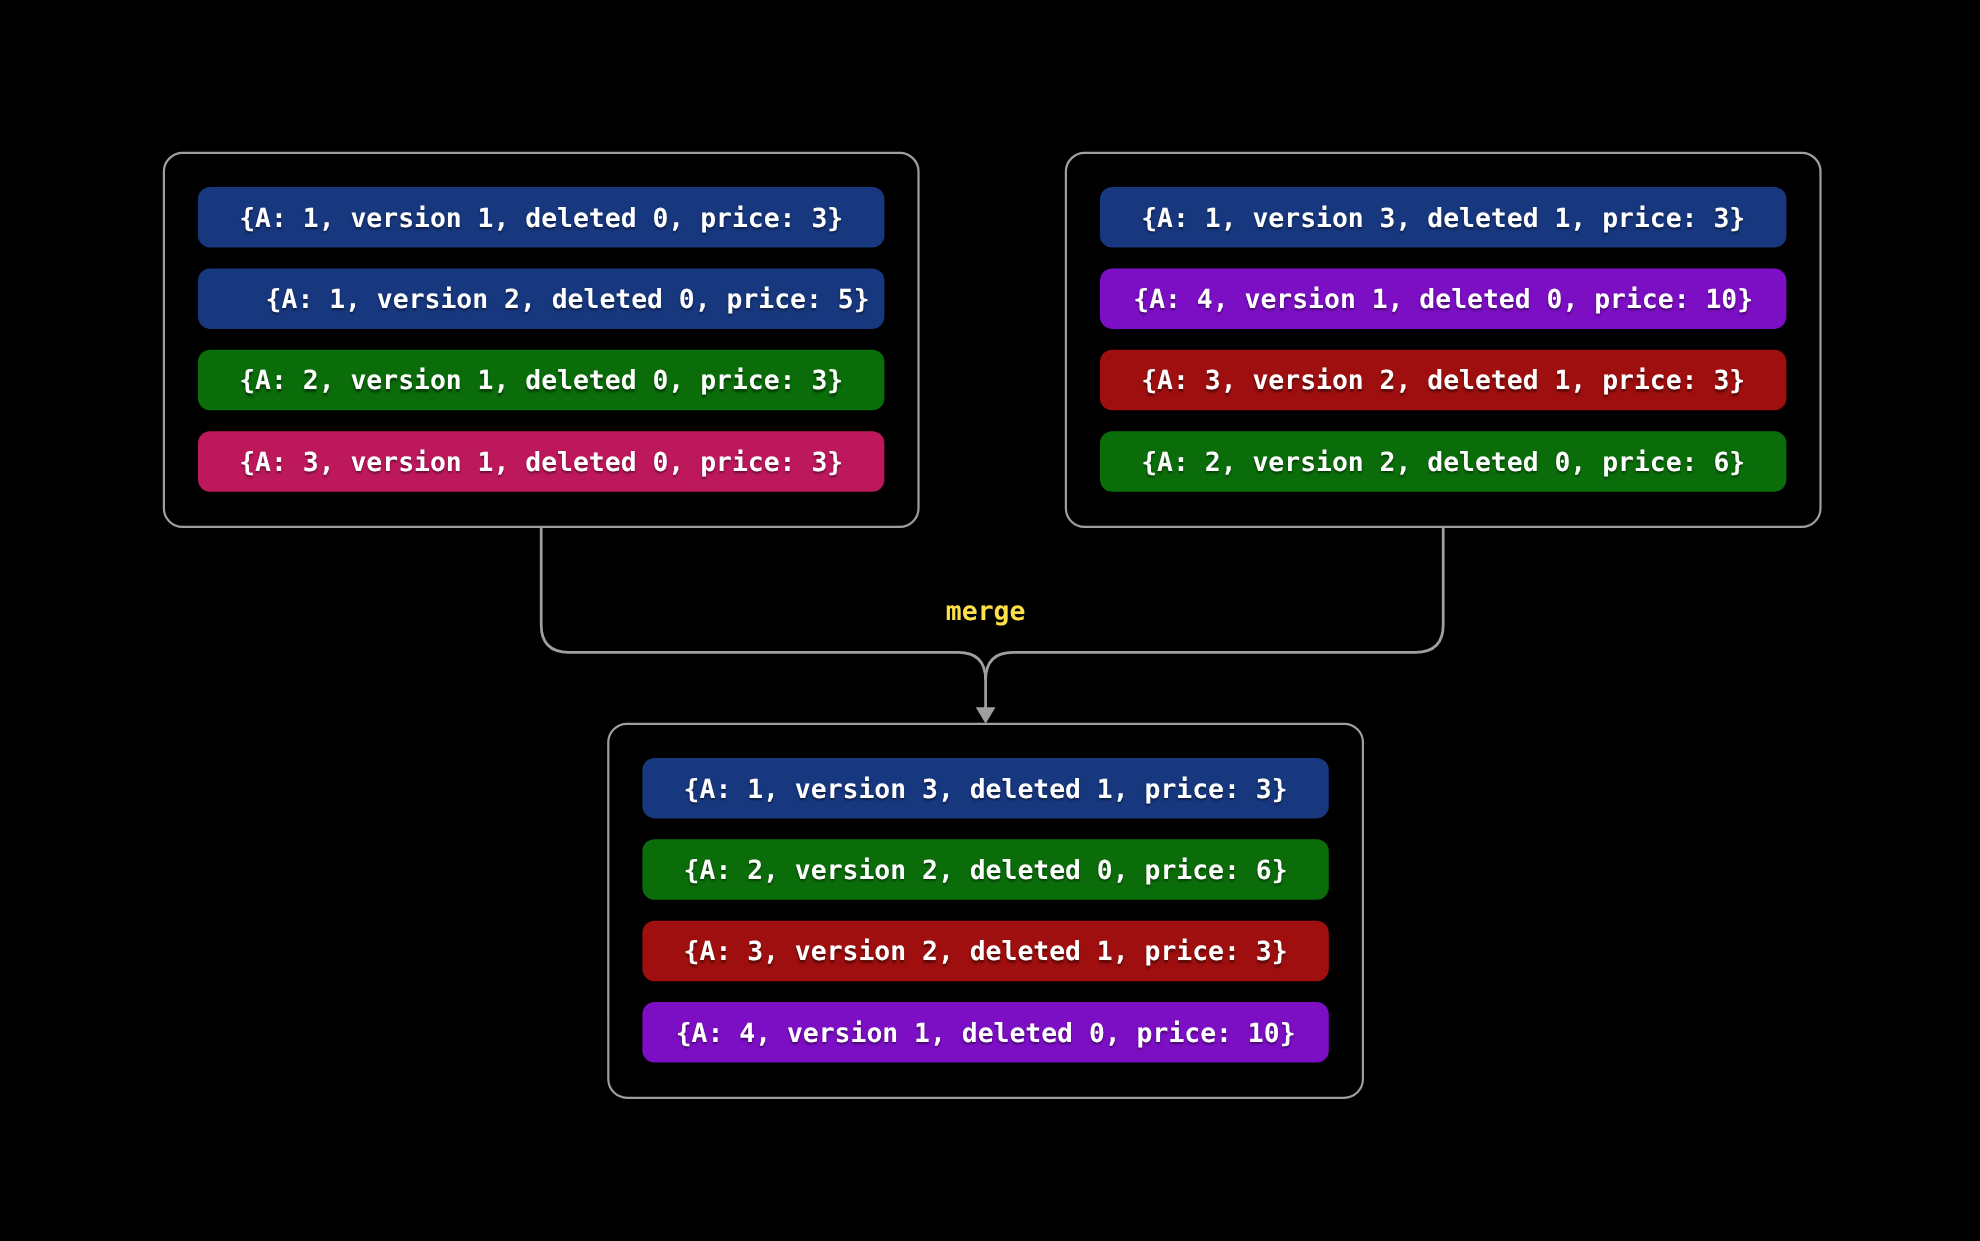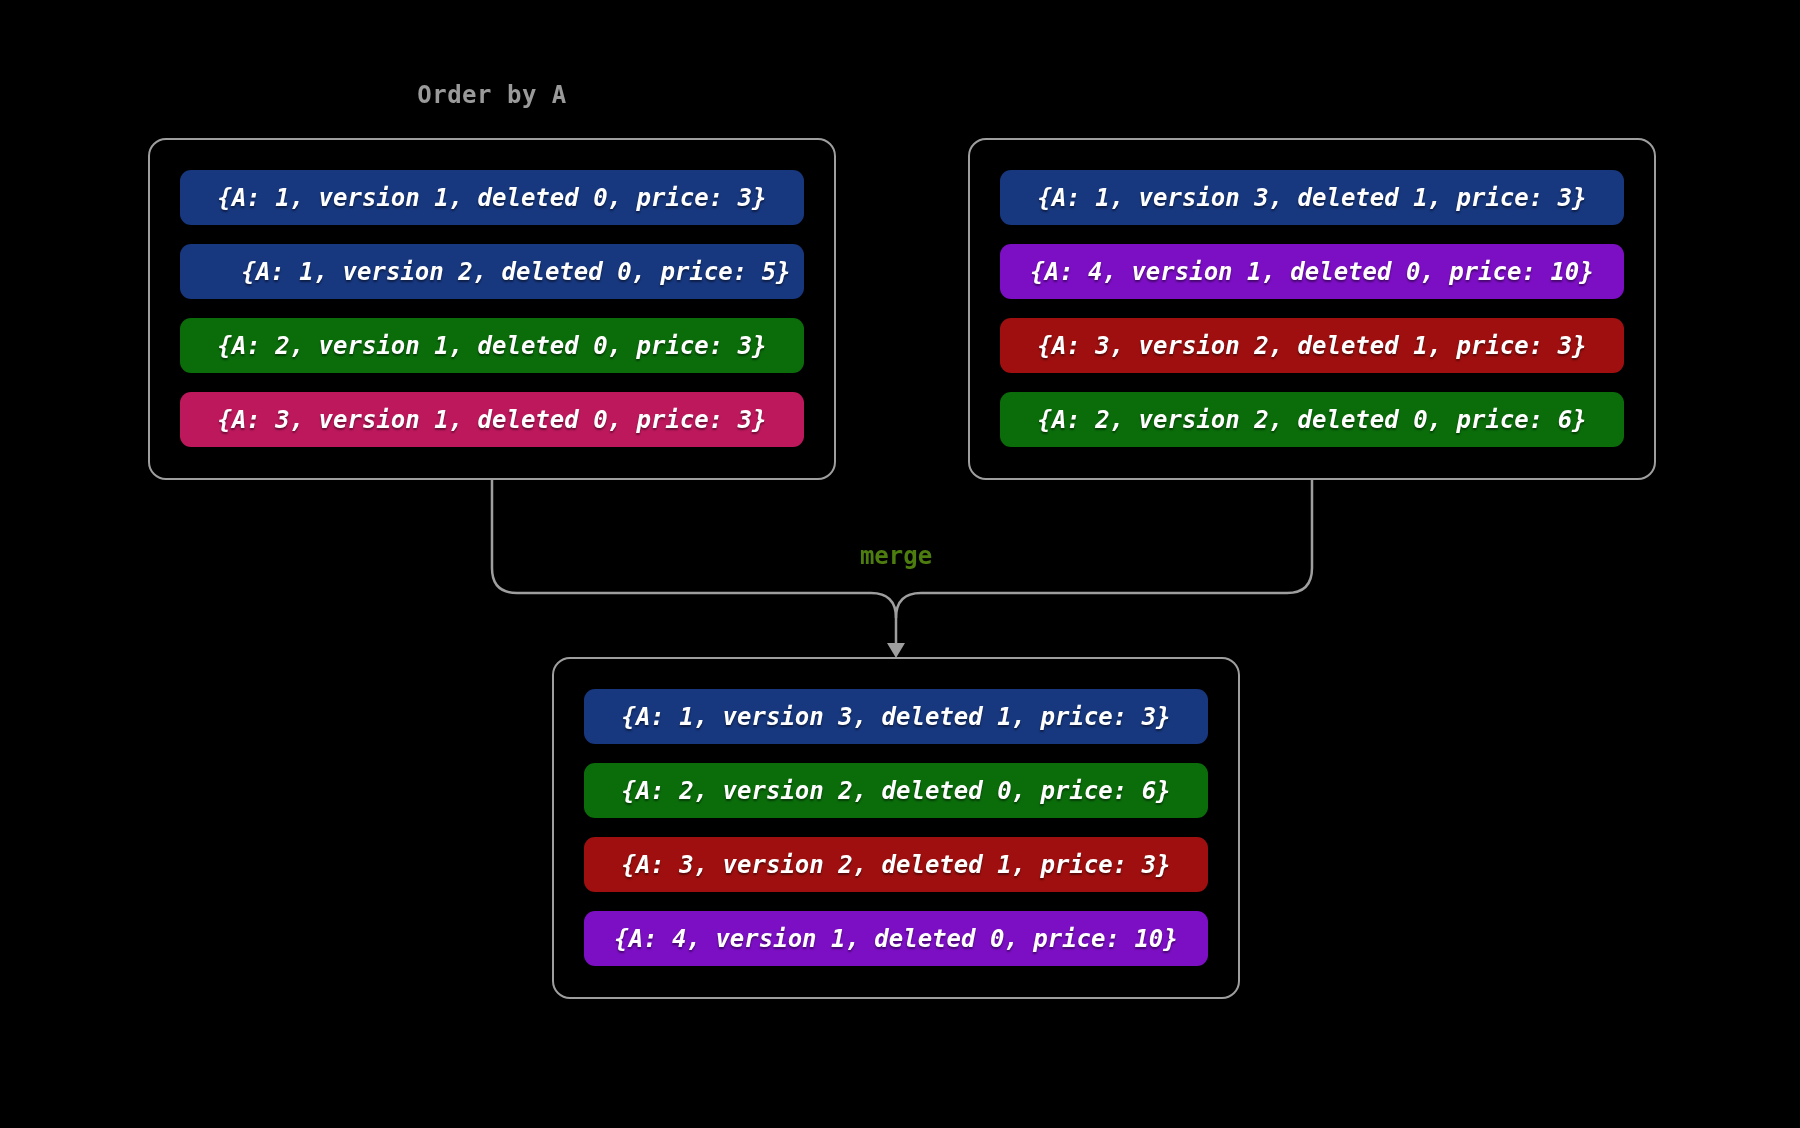--- a/index.html
+++ b/index.html
@@ -50,45 +50,43 @@
     height: 55px;
     border-radius: 11px;
     display: flex;
     align-items: center;
     justify-content: center;
     color: #ffffff;
     font-size: 24px;
     font-weight: bold;
     white-space: pre;
     text-shadow: 0 2px 2px rgba(0,0,0,0.45);
-    font-style: italic;
   }
   .connectors {
     position: absolute;
     left: 0;
     top: 0;
     pointer-events: none;
   }
   .merge-label {
     position: absolute;
     left: 552px;
     top: 542px;
     width: 688px;
     text-align: center;
     font-size: 24px;
     font-weight: bold;
-    color: #4d7c0f;
+    color: #fde047;
   }
 </style>
 </head>
 <body>
 
 <div class="canvas">
 
-  <div class="panel-title left">Order by A</div>
 
 
   <div class="box left-box">
     <div class="rows">
         <div class="row" style="background: rgb(23, 55, 126);">{A: 1, version 1, deleted 0, price: 3}</div>
         <div class="row" style="background: rgb(23, 55, 126); padding-left: 48px;">{A: 1, version 2, deleted 0, price: 5}</div>
         <div class="row" style="background: rgb(10, 109, 10);">{A: 2, version 1, deleted 0, price: 3}</div>
         <div class="row" style="background: #be185d; text-align: center;">{A: 3, version 1, deleted 0, price: 3}</div>
       </div>
   </div>

